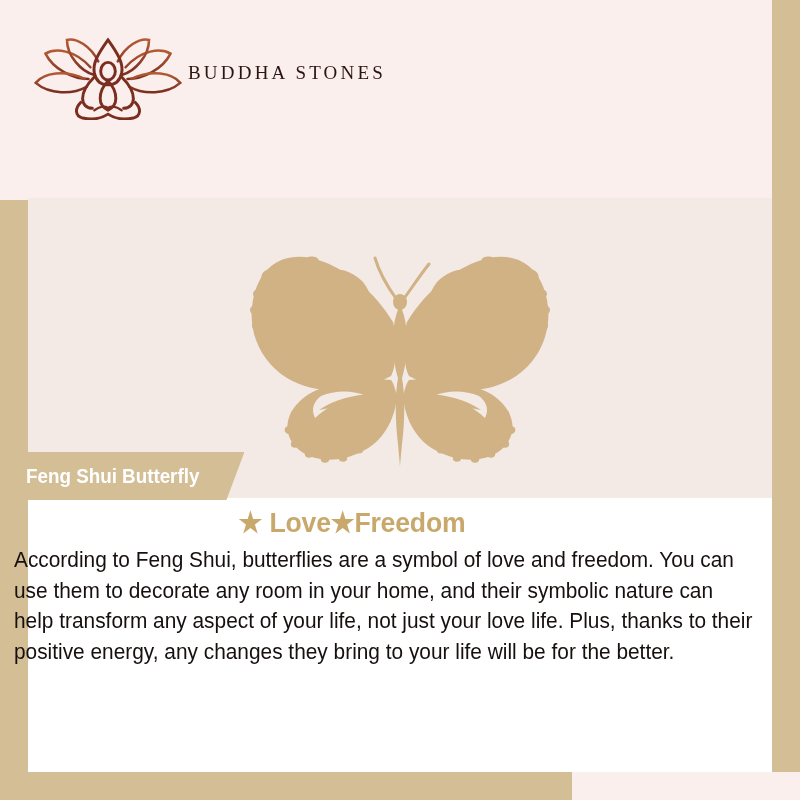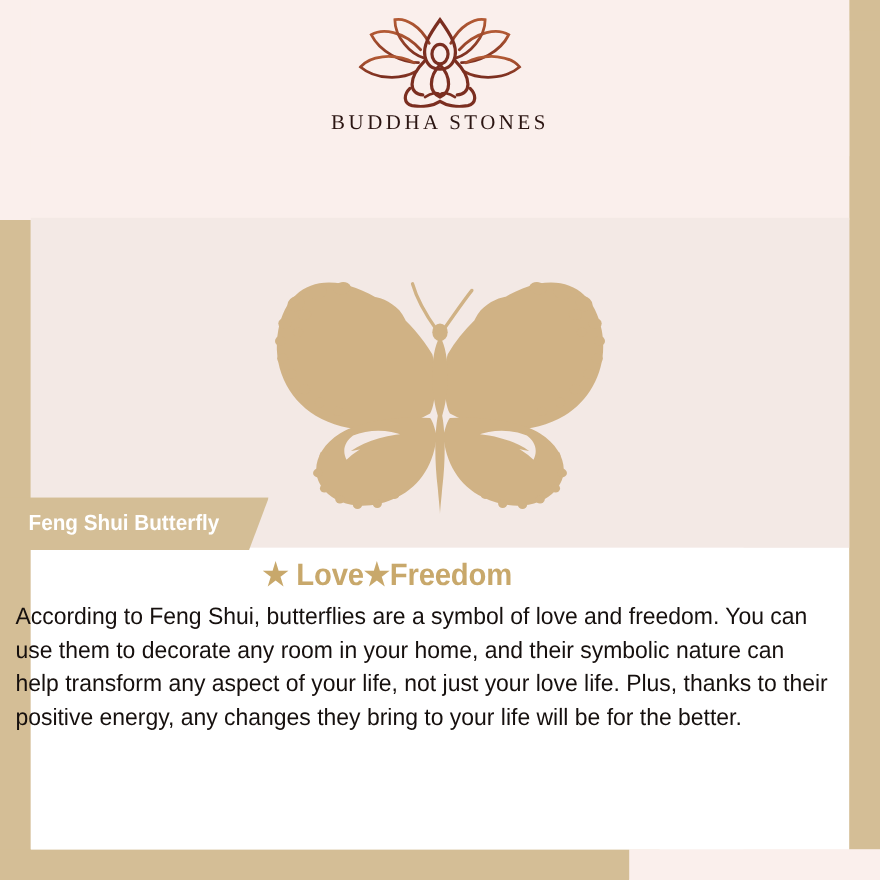--- a/index.html
+++ b/index.html
@@ -79,21 +79,21 @@
 
   
   .header {
     position: absolute;
     top: 0;
     left: 28px;
     width: 744px;
     height: 142px;
     background: #FAEFEC;
     display: flex;
-    flex-direction: column;
+    flex-direction: row;
     align-items: center;
     justify-content: flex-start;
   }
   .logo-mark {
     margin-top: 14px;
     width: 160px;
     height: 84px;
     display: block;
   }
   .brand-name {

